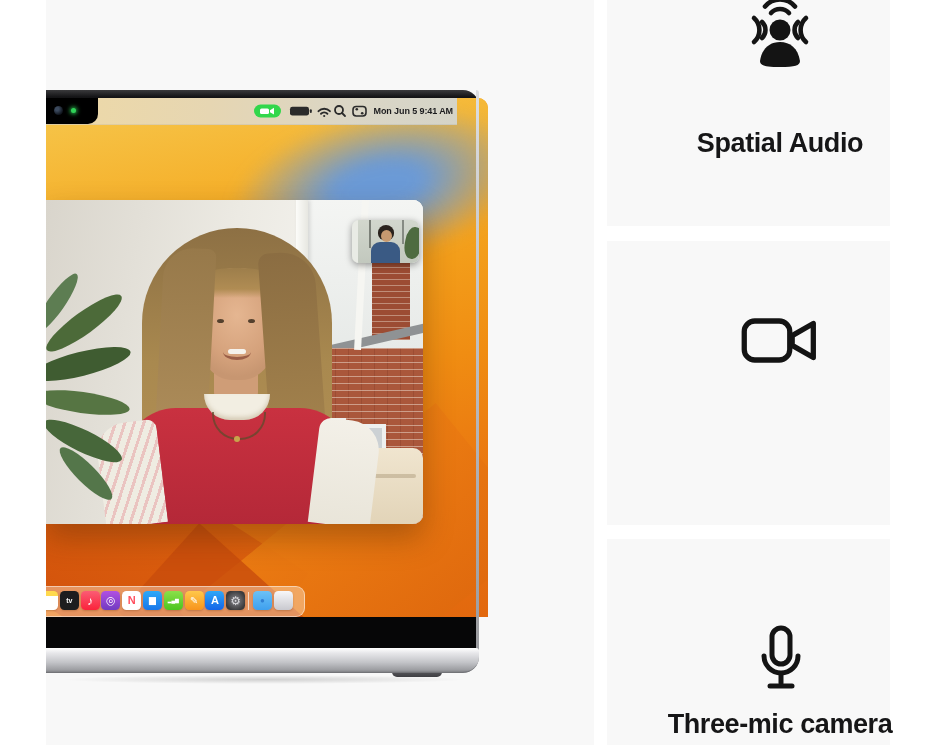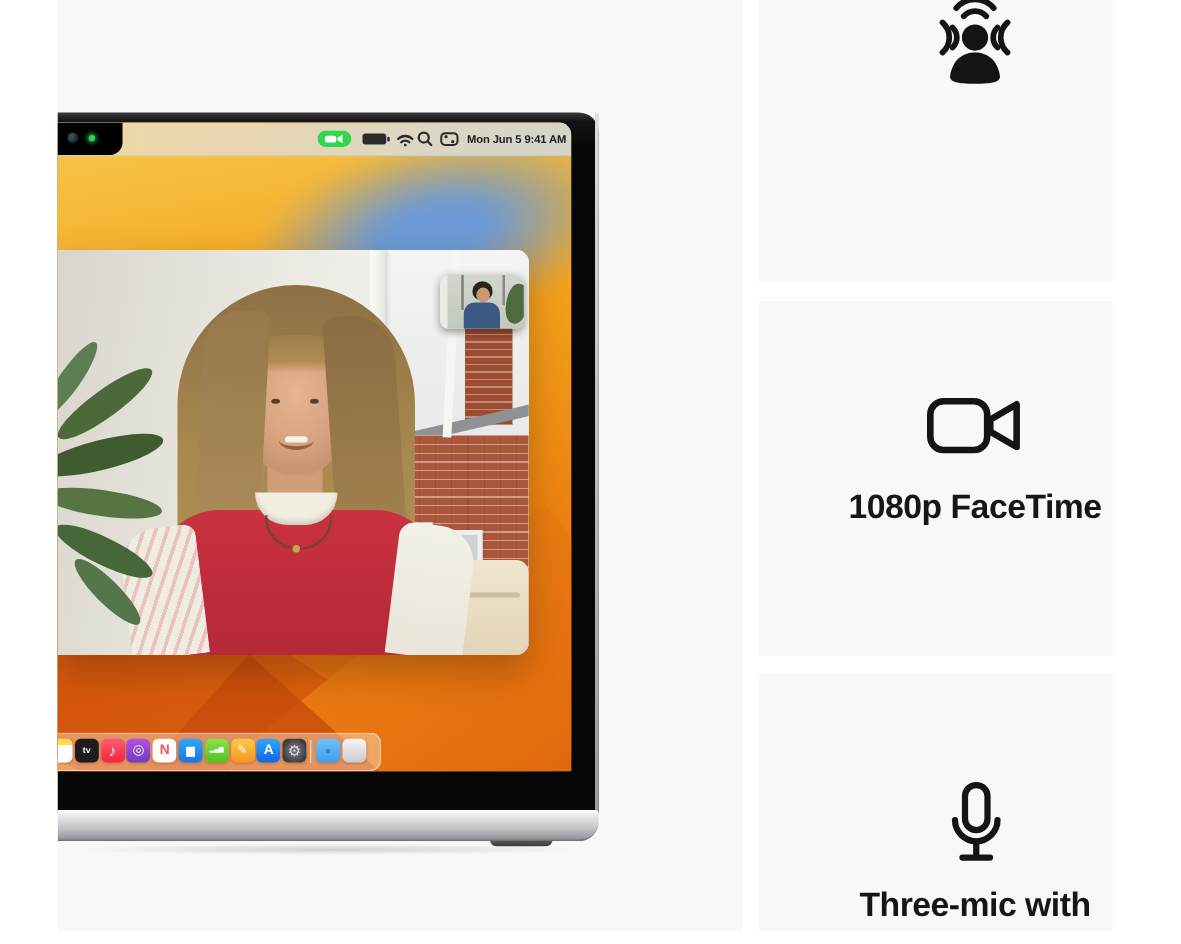--- a/index.html
+++ b/index.html
@@ -16,21 +16,21 @@
 
   .headline{position:absolute;width:300px;text-align:center;font-weight:700;
             font-size:27px;line-height:30px;color:#161617;letter-spacing:-0.4px;white-space:nowrap;}
 
   
   .bezel{position:absolute;left:0;top:90px;width:433px;height:560px;
          background:linear-gradient(180deg,#3a3a3c 0,#141416 7px,#060607 30px,#060607);
          border-radius:0 16px 0 0;}
   .rim{position:absolute;right:0;top:0;bottom:0;width:3px;
        background:linear-gradient(180deg,#dcdde0,#9a9b9f);border-radius:0 16px 0 0;}
-  .display{position:absolute;left:0;top:8px;width:411px;height:519px;overflow:hidden;
+  .display{position:absolute;left:0;top:8px;width:442px;height:519px;overflow:hidden;
            border-radius:0 10px 0 0;background:#f29a18;}
 
   
   .wp-base{inset:0;background:linear-gradient(170deg,#f6c84e 0%,#f5a81f 28%,#f08d12 55%,#e97410 78%,#e2680e 100%);}
   .wp-blue{top:14px;right:-40px;width:300px;height:150px;border-radius:40%;
            background:radial-gradient(closest-side,#6b9ad6 30%,rgba(107,154,214,0));
            transform:rotate(-13deg);filter:blur(8px);}
   .wp-v1{left:-60px;top:380px;width:300px;height:170px;background:linear-gradient(#dd600e,#d2520c);
          transform:rotate(33deg);opacity:.95;}
   .wp-v2{left:150px;top:390px;width:330px;height:170px;background:linear-gradient(#ec7d12,#e06a0e);
@@ -269,37 +269,37 @@
       <path d="M14 61 C16 48 24 42 34 42 C44 42 52 48 54 61 C54 65.5 49 67 34 67 C19 67 14 65.5 14 61 Z" fill="#141414"></path>
       <g stroke="#141414" stroke-width="4.6" fill="none" stroke-linecap="round">
         <path d="M25 13 A12 12 0 0 1 43 13"></path>
         <path d="M19 6.5 A19.5 19.5 0 0 1 49 6.5"></path>
         <path d="M16 22 A11 11 0 0 1 16 38"></path>
         <path d="M8 18 A16 16 0 0 1 8 42"></path>
         <path d="M52 22 A11 11 0 0 0 52 38"></path>
         <path d="M60 18 A16 16 0 0 0 60 42"></path>
       </g>
     </svg>
+    <div class="headline" style="left:23px;top:128px;">Spatial Audio</div>
   </section>
 
   <section class="tile tile-f2">
     <svg class="ficon" style="left:134px;top:72px;" width="78" height="55" viewBox="0 0 96 66">
       <g stroke="#141414" stroke-width="6.5" fill="none" stroke-linejoin="round" stroke-linecap="round">
         <rect x="4" y="9" width="56" height="48" rx="13"></rect>
         <path d="M63 27 L89 12 V54 L63 39 Z"></path>
       </g>
     </svg>
-    <div class="headline" style="left:23px;top:149px;">1080p FaceTime</div>
   </section>
 
   <section class="tile tile-f3">
     <svg class="ficon" style="left:152px;top:86px;" width="44" height="68" viewBox="0 0 44 68">
       <g stroke="#141414" stroke-width="5" fill="none" stroke-linecap="round">
         <rect x="13" y="3" width="18" height="36" rx="9"></rect>
         <path d="M5 31 a17 17 0 0 0 34 0"></path>
         <path d="M22 49 V58"></path>
         <path d="M11 61 H33"></path>
       </g>
     </svg>
-    <div class="headline" style="left:23px;top:170px;">Three-mic with</div>
+    <div class="headline" style="left:23px;top:170px;">Three-mic camera</div>
   </section>
 
 </div>
 
 </body></html>

